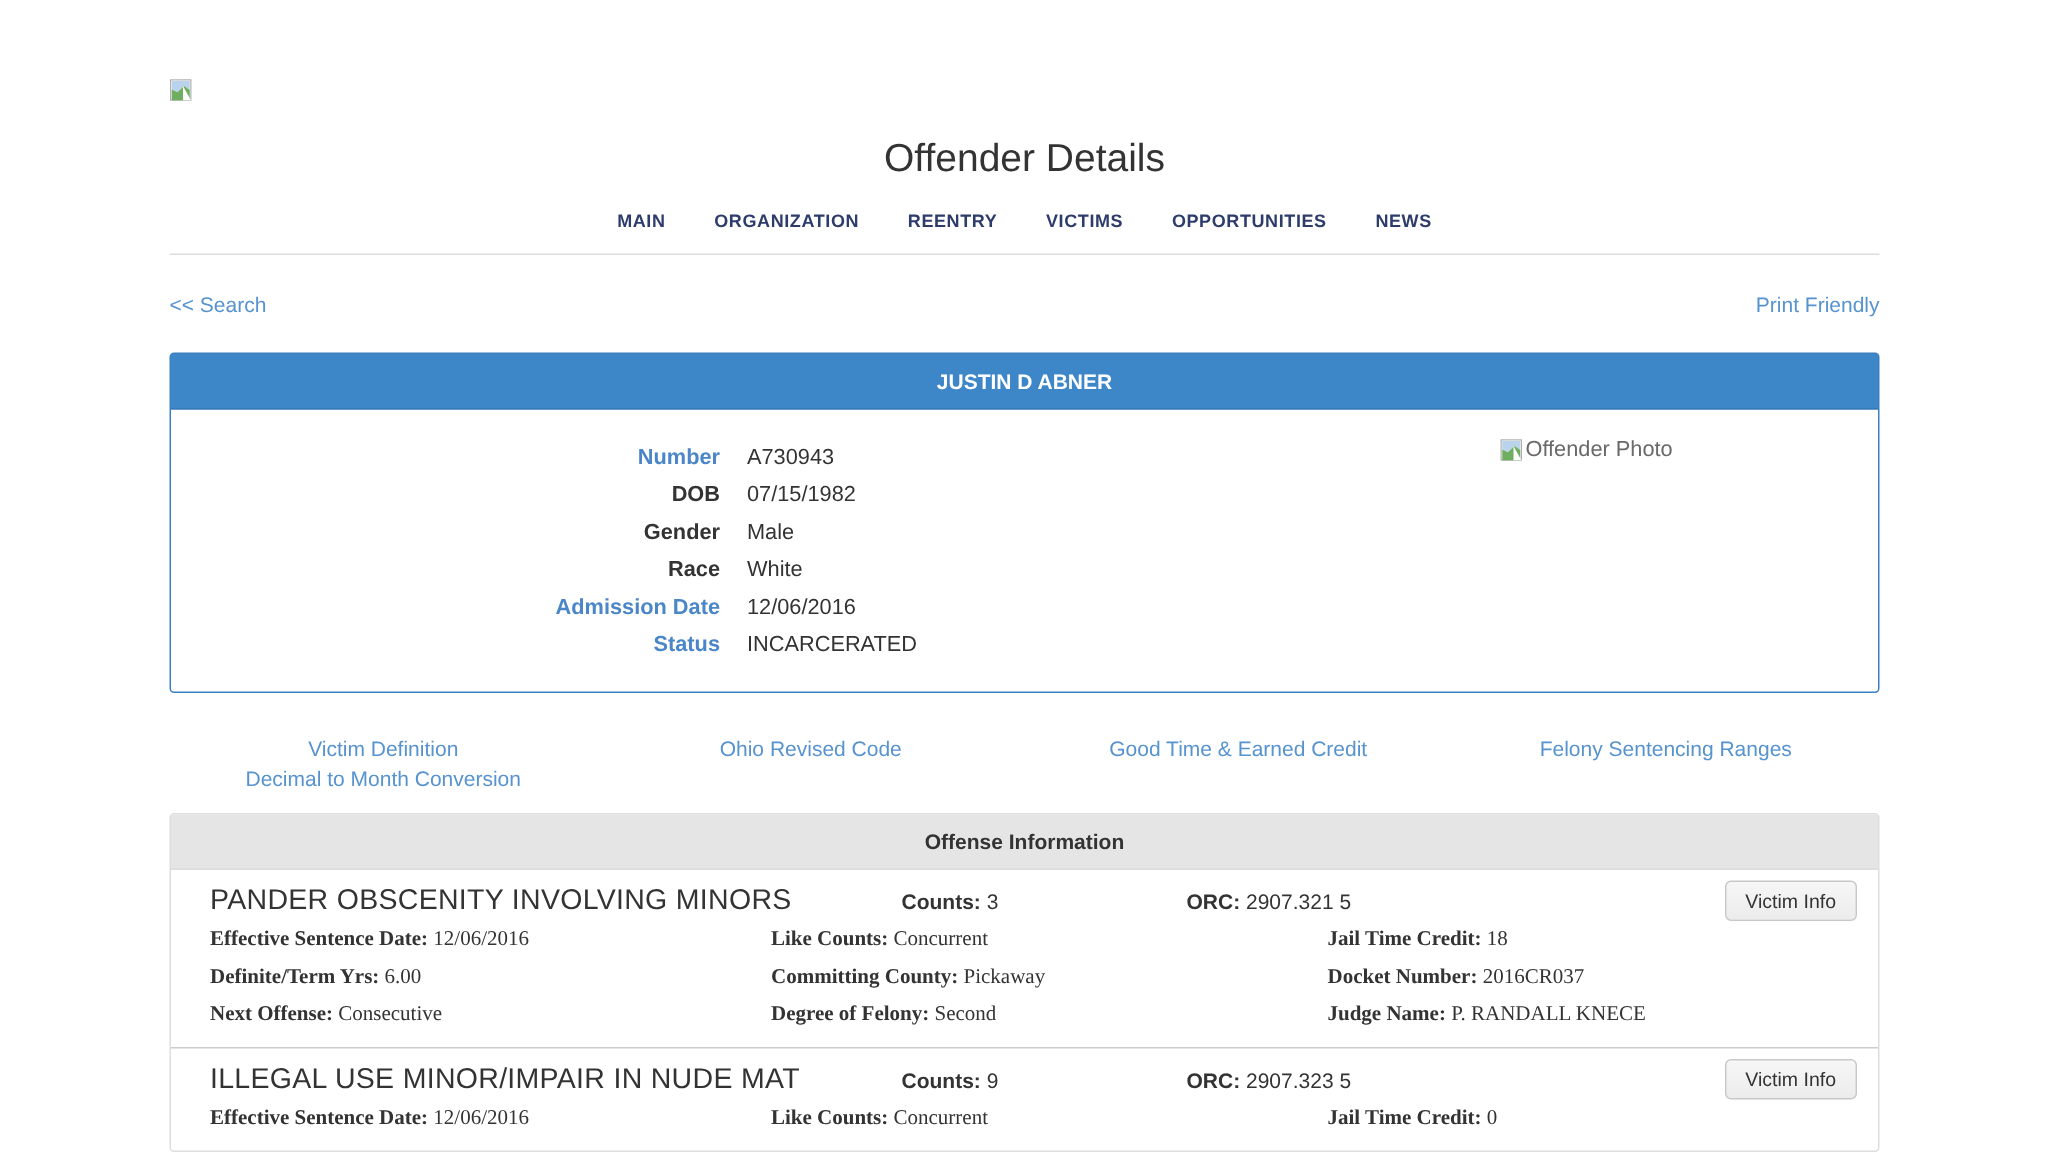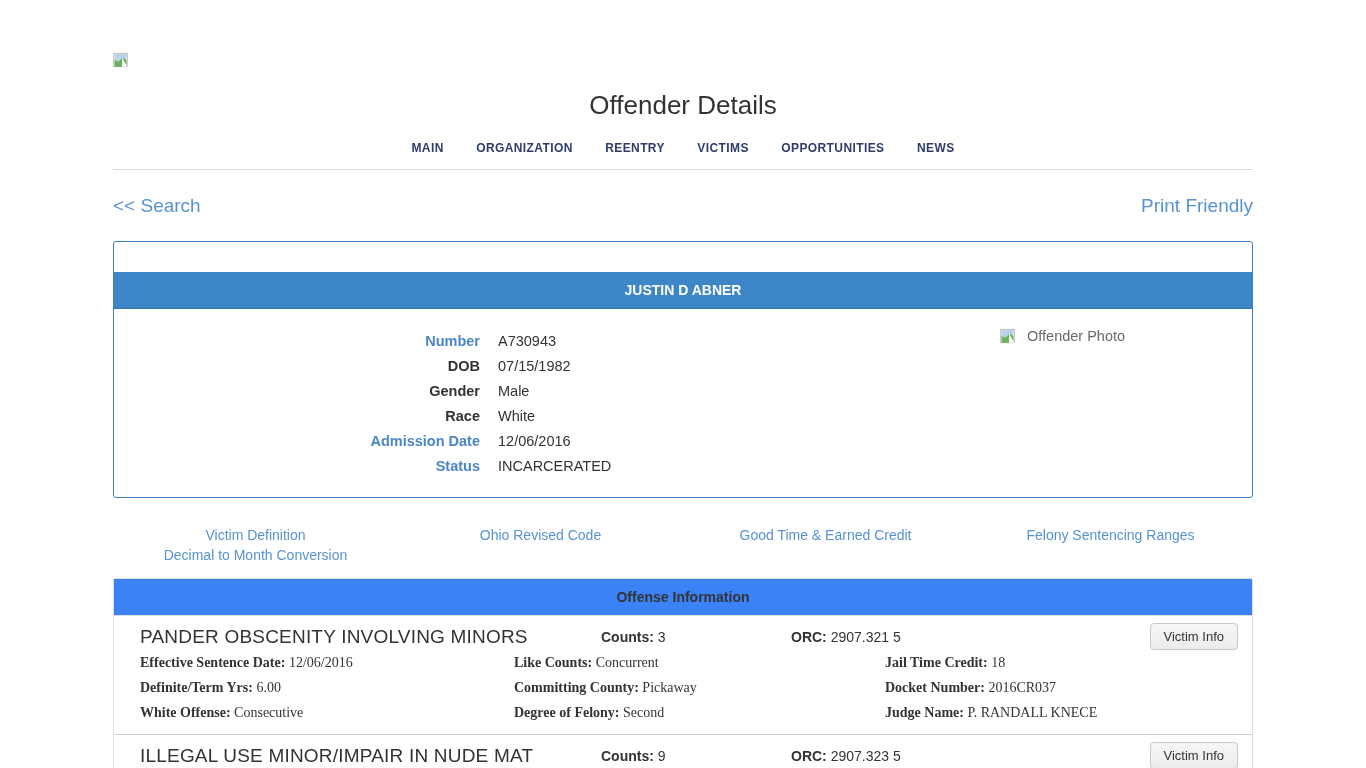--- a/index.html
+++ b/index.html
@@ -8,45 +8,45 @@
   .container { width:1140px; margin:0 auto; position:relative; }
 
   
   .logo-row { padding-top:52px; height:68px; }
   .page-title { text-align:center; font-size:26px; font-weight:400; color:#333; margin-top:22px; }
   .main-nav { text-align:center; margin-top:17px; }
   .main-nav .nav-item { display:inline-block; margin:0 14px; font-size:12px; font-weight:700;
     color:#2d3c6b; letter-spacing:.4px; cursor:pointer; text-decoration:none; }
   .top-rule { border:none; border-top:1px solid #ddd; margin-top:13px; }
 
-  .toolbar { display:flex; justify-content:space-between; margin-top:25px; font-size:19px; }
+  .toolbar { display:flex; justify-content:space-between; margin-top:25px; font-size:14px; }
   a.link { color:#5793cf; text-decoration:none; cursor:pointer; }
 
   
   .offender-panel { margin-top:24px; border:1px solid #3b80c0; border-radius:3px; }
   .offender-panel .panel-heading { background:#3d87c8; color:#fff; text-align:center;
-    font-weight:700; font-size:14px; padding:10px 30px; border-bottom:1px solid #3579b8;margin-top:30px; }
+    font-weight:700; font-size:14px; padding:10px 30px; border-bottom:1px solid #3579b8; }
   .offender-panel .panel-body { position:relative; padding:20px 0 16px; min-height:188px; }
   .field-row { display:flex; line-height:25px; font-size:14.5px; }
   .field-row .lbl { width:384px; text-align:right; font-weight:700; padding-right:18px; color:#333; }
   .field-row .lbl.is-link { color:#4a86c8; cursor:pointer; }
   .field-row .val { color:#333; }
   .photo-box { position:absolute; left:886px; top:19px; display:flex; align-items:center;
-    gap:12px; color:#696969; font-size:14.5px; }
+    gap:2px; color:#696969; font-size:14.5px; }
 
   
   .broken-img { display:inline-block; vertical-align:top; }
 
   
   .resource-links { display:flex; flex-wrap:wrap; margin-top:27px; font-size:14px; line-height:20px;text-align:center; }
   .resource-links a { width:25%; color:#5793cf; text-decoration:none; cursor:pointer; }
 
   
   .offense-panel { margin-top:13px; border:1px solid #ddd; border-radius:3px; }
-  .offense-panel .panel-heading { background:#3b82f6; text-align:center; font-weight:700;
+  .offense-panel .panel-heading { background:#e5e5e5; text-align:center; font-weight:700;
     font-size:14px; color:#333; padding:10px 15px; border-bottom:1px solid #ddd; }
   .offense-item { padding:7px 14px 9px 26px; }
   .offense-item + .offense-item { border-top:1px solid #ccc; }
   .offense-head { display:flex; align-items:center; }
   .offense-name { width:461px; flex:0 0 461px; font-size:19px; color:#333; letter-spacing:.2px;
     white-space:nowrap; overflow:hidden; }
   .offense-counts { width:190px; flex:0 0 190px; font-size:14px; }
   .offense-orc { flex:1; font-size:14px; }
   .b { font-weight:700; }
   .victim-btn { margin-left:auto; padding:5px 13px; font-size:13px; color:#333;
@@ -157,21 +157,21 @@
         <div class="cell-1"><span class="dl">Effective Sentence Date:</span> <span>12/06/2016</span></div>
         <div class="cell-2"><span class="dl">Like Counts:</span> <span>Concurrent</span></div>
         <div class="cell-3"><span class="dl">Jail Time Credit:</span> <span>18</span></div>
       </div>
       <div class="detail-row">
         <div class="cell-1"><span class="dl">Definite/Term Yrs:</span> <span>6.00</span></div>
         <div class="cell-2"><span class="dl">Committing County:</span> <span>Pickaway</span></div>
         <div class="cell-3"><span class="dl">Docket Number:</span> <span>2016CR037</span></div>
       </div>
       <div class="detail-row">
-        <div class="cell-1"><span class="dl">White Offense:</span> <span>Consecutive</span></div>
+        <div class="cell-1"><span class="dl">Next Offense:</span> <span>Consecutive</span></div>
         <div class="cell-2"><span class="dl">Degree of Felony:</span> <span>Second</span></div>
         <div class="cell-3"><span class="dl">Judge Name:</span> <span>P. RANDALL KNECE</span></div>
       </div>
     </div>
 
     <div class="offense-item">
       <div class="offense-head">
         <div class="offense-name">ILLEGAL USE MINOR/IMPAIR IN NUDE MAT</div>
         <div class="offense-counts">
           <span class="b">Counts:</span>

